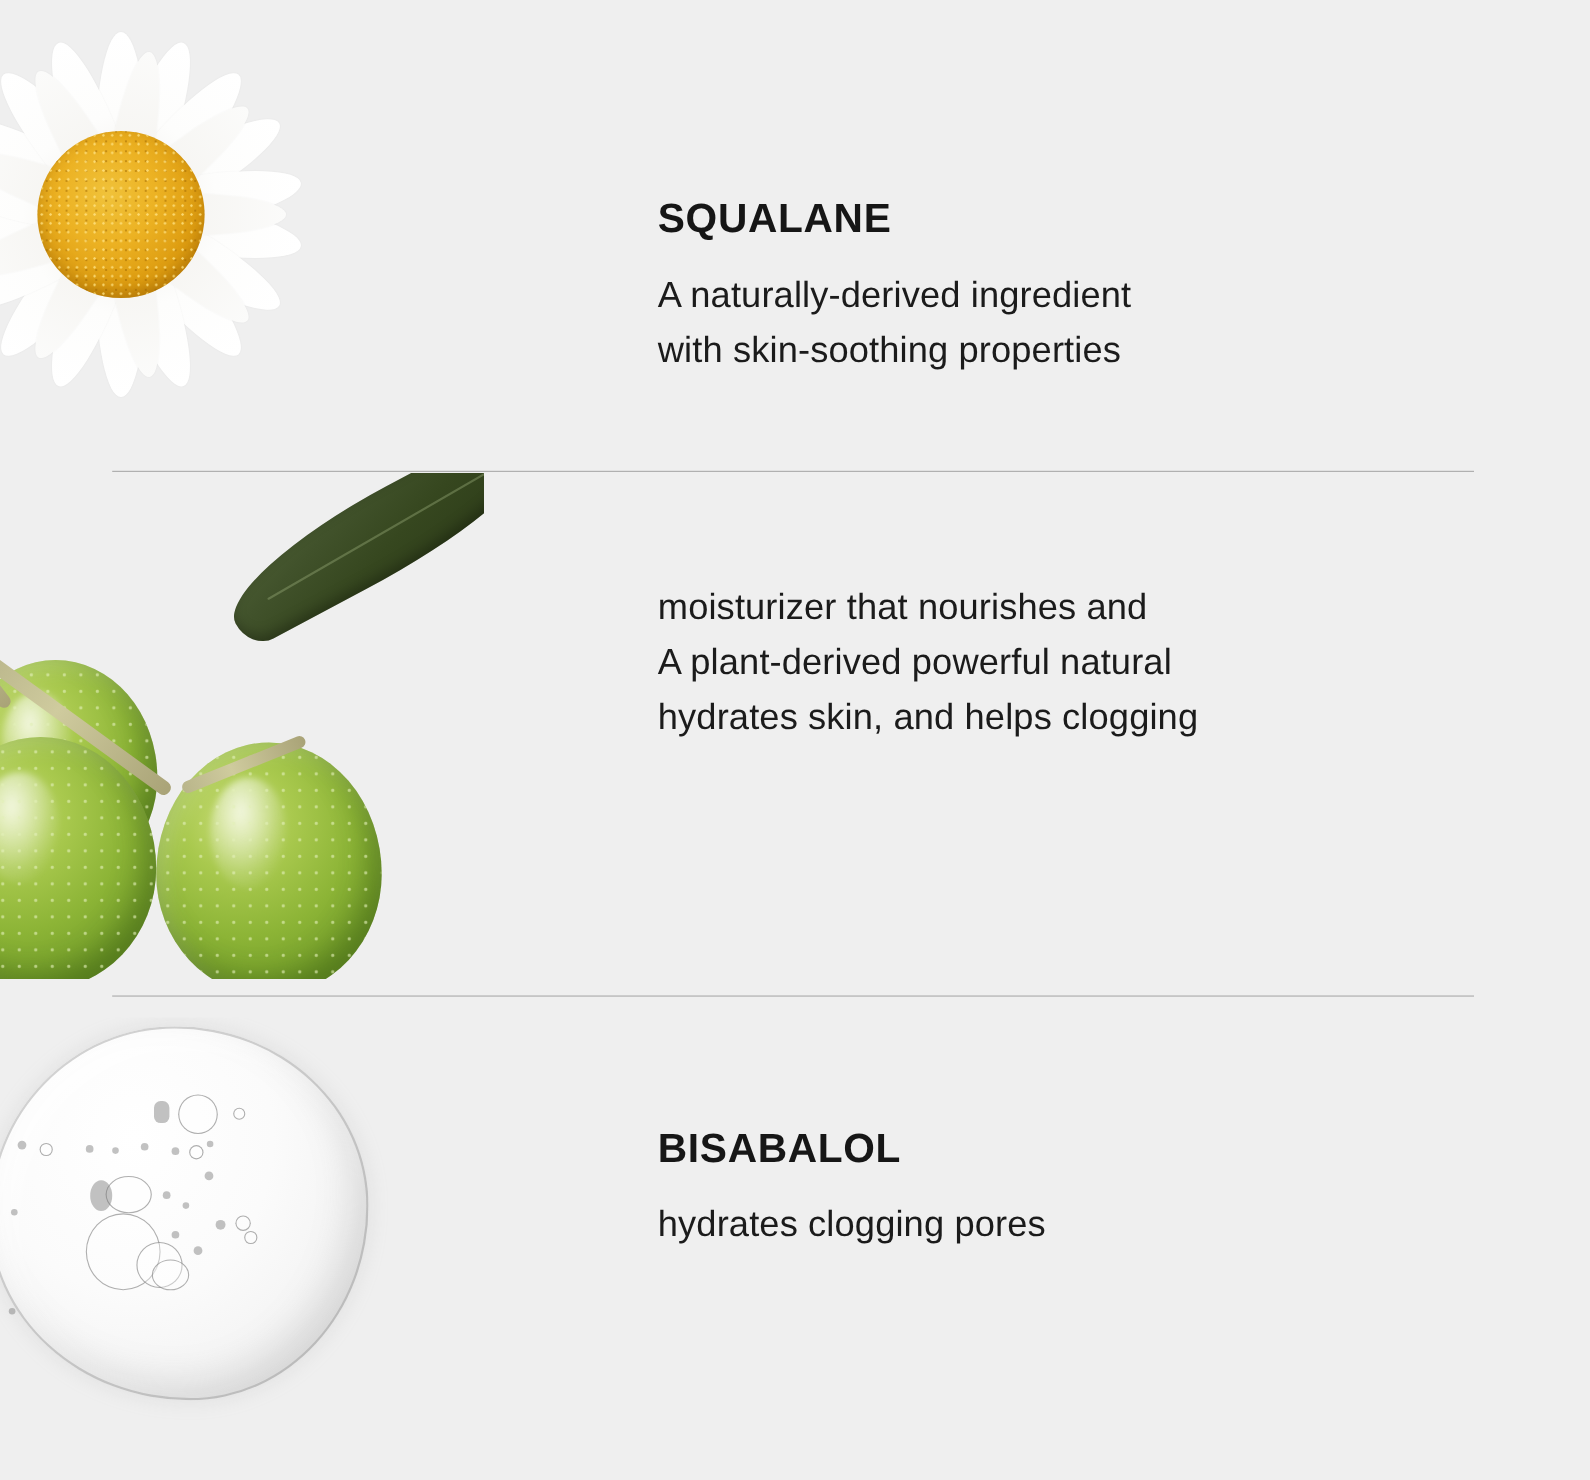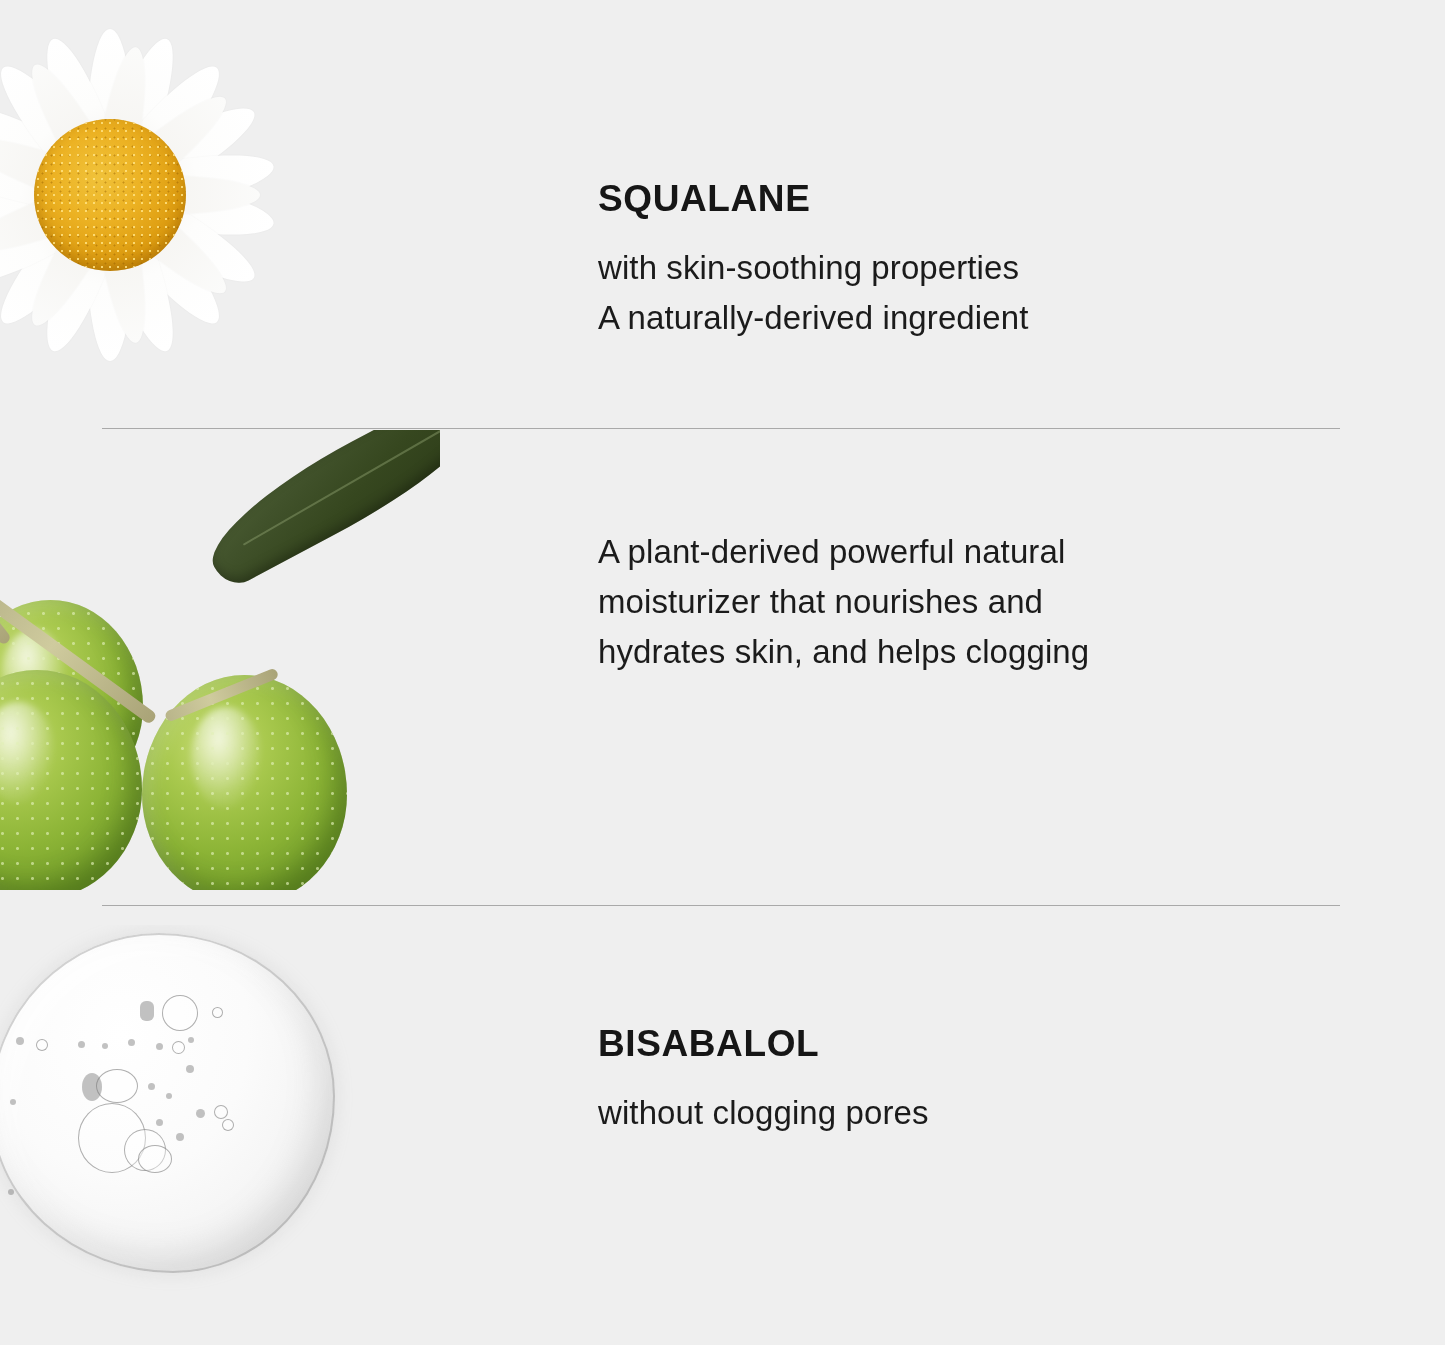--- a/index.html
+++ b/index.html
@@ -289,22 +289,22 @@
       <div class="petal inner" style="transform:rotate(290deg)"></div>
       <div class="petal inner" style="transform:rotate(330deg)"></div>
 
       <div class="daisy-core"></div>
     </div>
   </div>
 
   <div class="section" id="sec-bisabalol">
     <h2 class="ingredient-name">SQUALANE</h2>
     <p class="ingredient-desc">
+      <span class="ln">A naturally-derived ingredient</span>
       <span class="ln">with skin-soothing properties</span>
-      <span class="ln">A naturally-derived ingredient</span>
     </p>
   </div>
 
   <div class="divider" id="divider-1"></div>
 
   <div class="art" id="art-olive">
     <div class="leaf-back"></div>
     <div class="olive" id="olive-back">
         <span class="gloss"></span>
       </div>
@@ -315,22 +315,22 @@
     <div class="olive" id="olive-left">
         <span class="gloss"></span>
       </div>
     <div class="olive" id="olive-right">
         <span class="gloss"></span>
       </div>
   </div>
 
   <div class="section" id="sec-squalane">
     <p class="ingredient-desc">
+      <span class="ln">moisturizer that nourishes and</span>
       <span class="ln">A plant-derived powerful natural</span>
-      <span class="ln">moisturizer that nourishes and</span>
       <span class="ln">hydrates skin, and helps clogging</span>
     </p>
   </div>
 
   <div class="divider" id="divider-2"></div>
 
   <div class="art" id="art-gel">
     <div class="gel-blob">
       <span class="bubble" style="left:172px; top:62px; width:34px; height:34px;"></span>
       <span class="dot" style="left:150px; top:68px; width:14px; height:20px; border-radius:6px;"></span>
@@ -357,17 +357,17 @@
       <span class="dot" style="left:186px; top:200px; width:8px;  height:8px;"></span>
       <span class="dot" style="left:166px; top:186px; width:7px;  height:7px;"></span>
       <span class="dot" style="left:20px;  top:166px; width:6px;  height:6px;"></span>
       <span class="dot" style="left:18px;  top:256px; width:6px;  height:6px;"></span>
     </div>
   </div>
 
   <div class="section" id="sec-glycerin">
     <h2 class="ingredient-name">BISABALOL</h2>
     <p class="ingredient-desc">
-      <span class="ln">without clogging pores</span>
+      <span class="ln">hydrates clogging pores</span>
     </p>
   </div>
 
 </div>
 
 </body></html>

